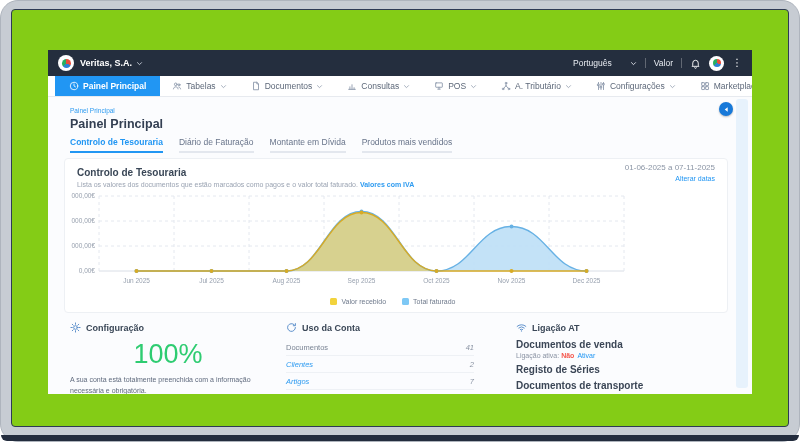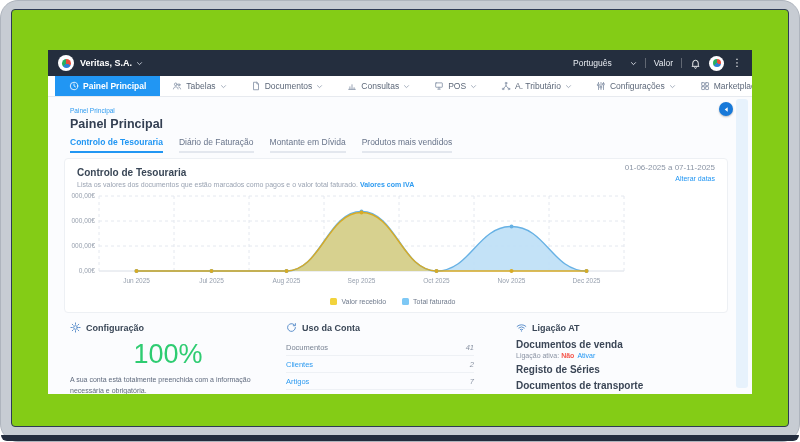--- a/index.html
+++ b/index.html
@@ -68,21 +68,21 @@
   .sections{display:flex;margin:9px 0 0 6px;}
   .section h4{display:flex;align-items:center;gap:5px;font-size:9px;font-weight:700;color:#3a4757;margin:0 0 6px;}
   .section h4 .icn{color:#5188c7;}
   .sec-config{width:196px;}
   .sec-usage{width:188px;margin-left:20px;}
   .sec-at{width:196px;margin-left:42px;}
   .pct{font-size:27px;color:#2ecc71;text-align:center;margin:2px 0 5px;font-weight:400;}
   .cfg-text{font-size:7px;color:#5f6a7d;line-height:1.5;}
   .usage-row{display:flex;justify-content:space-between;align-items:center;font-size:7.5px;padding:3.5px 0;border-bottom:1px solid #eef1f5;}
   .usage-label{color:#7a8494;}
-  .usage-label.link{color:#2e9bf0;cursor:pointer;}
+  .usage-label.link{color:#2e9bf0;cursor:pointer;font-style:italic;}
   .usage-value{color:#8a93a3;font-style:italic;}
   .at-entry{margin-bottom:5px;}
   .at-name{font-size:10px;font-weight:700;color:#3b4656;}
   .at-line{font-size:7px;color:#8a93a3;margin-top:2px;}
   .at-status-no{color:#f4574d;font-weight:700;}
   .at-status-yes{color:#2ecc71;font-weight:700;}
   .at-action{color:#2196f3;margin-left:3px;cursor:pointer;}
   .at-note{color:#9aa3b2;font-style:italic;margin-left:3px;}
 </style>
 </head>

